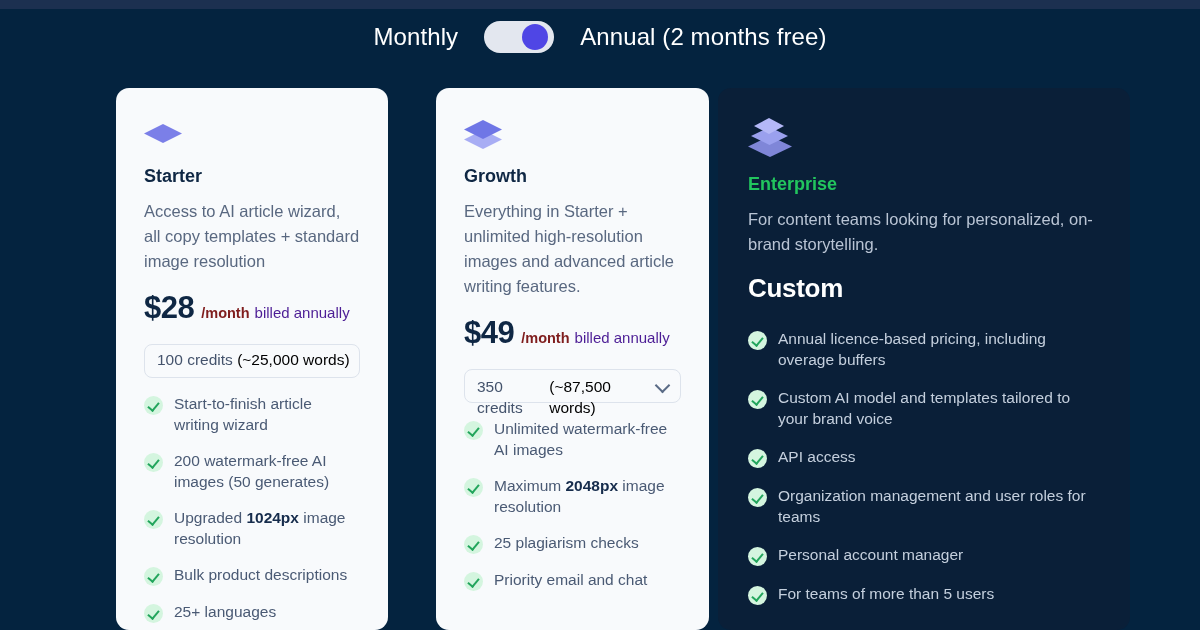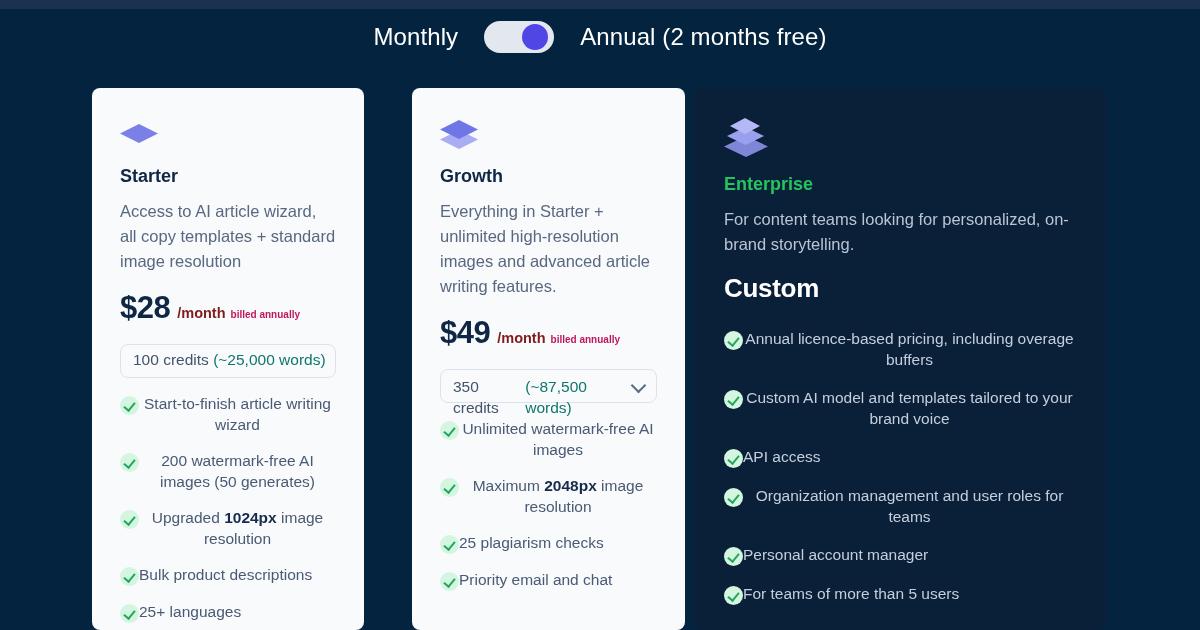--- a/index.html
+++ b/index.html
@@ -62,22 +62,23 @@
   
   .cards {
     position: absolute;
     top: 88px; left: 0;
     width: 1200px;
     height: 542px;
   }
   .card {
     position: absolute;
     top: 0;
-    border-radius: 8px;
+    border-radius: 13px;
     overflow: hidden;
+    margin-left: 24px;
   }
   .card.light {
     background: #f8fafc;
   }
   .card-inner {
     padding: 30px 28px 0 28px;
   }
 
   #card-starter { left: 92px;  width: 272px; height: 542px; }
   #card-growth  { left: 412px; width: 273px; height: 542px; }
@@ -142,24 +143,23 @@
     color: #0f2744;
     letter-spacing: -.5px;
   }
   .price-per {
     font-size: 14.5px;
     font-weight: bold;
     color: #7f1d1d;
     margin-left: 7px;
   }
   .price-note {
-    font-size: 10px;
-    color: #be185d;
+    font-size: 15px;
+    color: #4c1d95;
     margin-left: 5px;
-    font-weight: bold;
   }
   .price-custom {
     font-size: 26px;
     font-weight: bold;
     color: #ffffff;
     margin-bottom: 24px;
     letter-spacing: -.3px;
   }
 
   
@@ -168,21 +168,21 @@
     border-radius: 8px;
     height: 34px;
     padding: 6px 12px;
     font-size: 15.5px;
     color: #44536c;
     position: relative;
     margin-bottom: 4px;
     cursor: pointer;
     white-space: nowrap;
   }
-  .credits-box .sub { color: #0f766e; }
+  .credits-box .sub { color: #000000; }
   .credits-box.two-col {
     display: flex;
     gap: 18px;
     padding-right: 46px;
     white-space: normal;
     line-height: 21px;
   }
   .credits-box.two-col .c-left { width: 72px; }
   .chev {
     position: absolute;
@@ -191,22 +191,22 @@
     border-right: 2px solid #5a6b86;
     border-bottom: 2px solid #5a6b86;
     transform: rotate(45deg);
   }
 
   
   .features { list-style: none; }
   .feat {
     display: flex;
     align-items: flex-start;
+    gap: 11px;
     margin-top: 15px;
-    text-align: center;
   }
   .check {
     flex: none;
     width: 19px; height: 19px;
     border-radius: 50%;
     background: #d4f5df;
     position: relative;
     margin-top: 3px;
   }
   .check::after {

